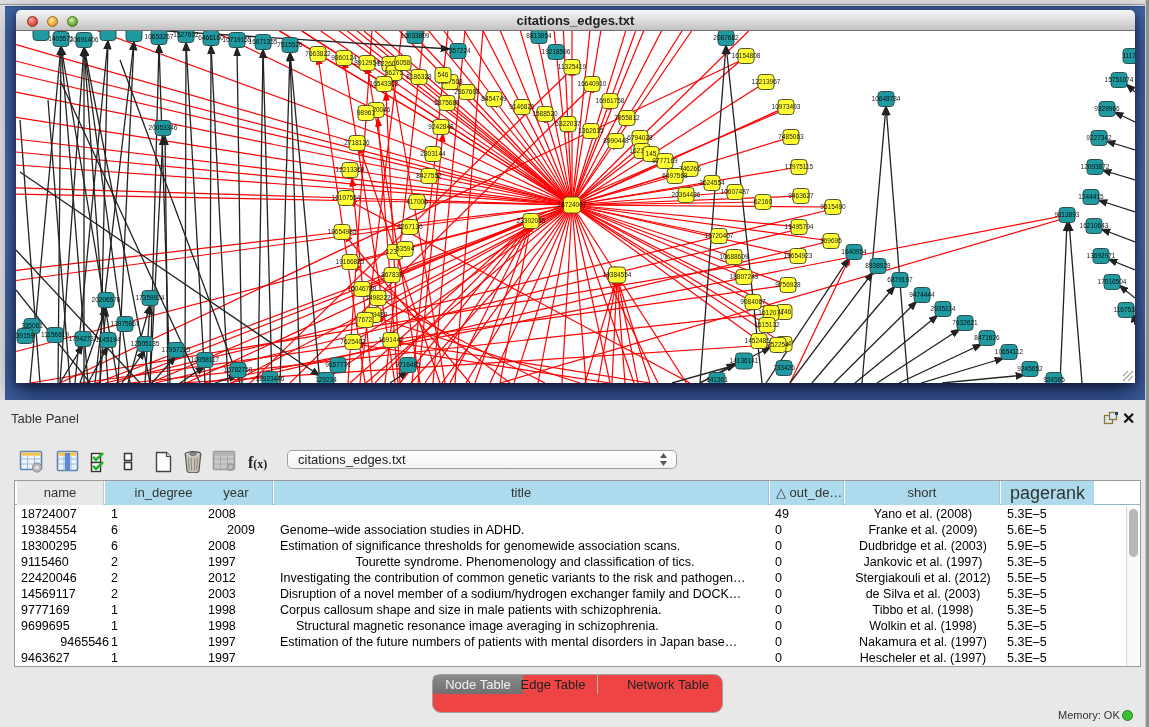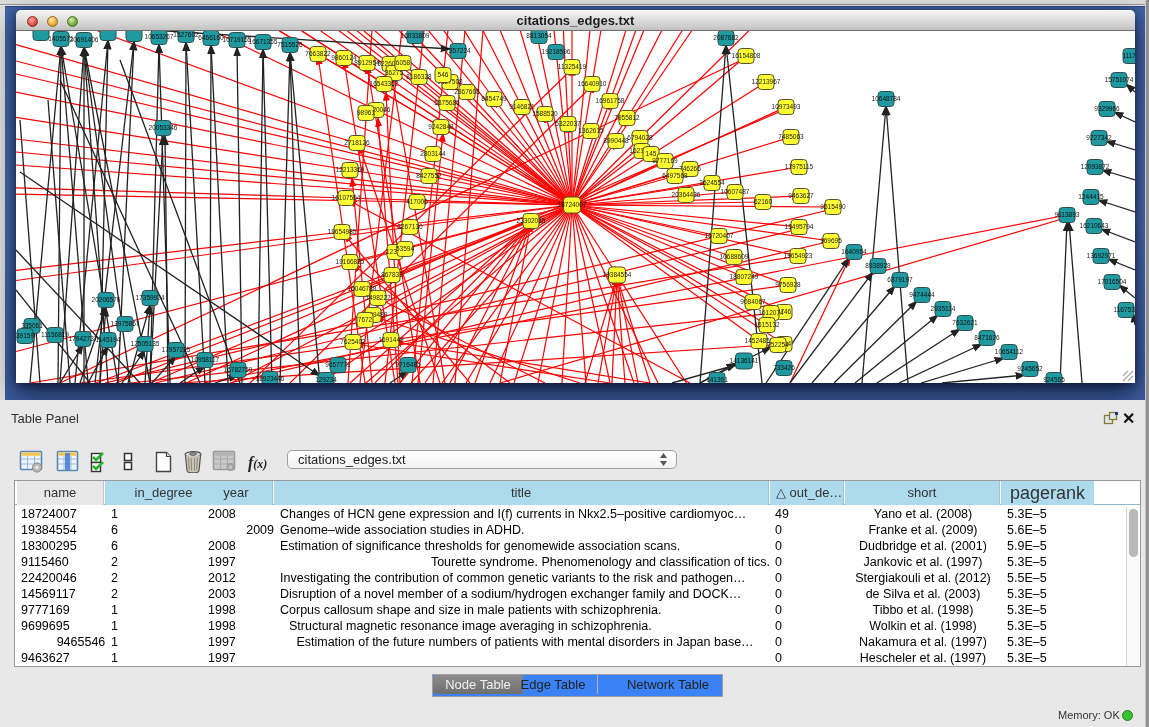--- a/index.html
+++ b/index.html
@@ -608,21 +608,21 @@
         <rect x="2.5" y="2.5" width="19" height="3.2" fill="#b3b3b3"></rect>
         <g stroke="#a8a8a8" stroke-width="1">
           <line x1="2" y1="9" x2="22" y2="9"></line>
           <line x1="2" y1="14" x2="22" y2="14"></line>
           <line x1="8.5" y1="6" x2="8.5" y2="19"></line>
           <line x1="15.5" y1="6" x2="15.5" y2="19"></line>
         </g>
         <circle cx="18.5" cy="17" r="4" fill="#9f9f9f"></circle>
         <path d="M16.8,15.3 l3.4,3.4 M20.2,15.3 l-3.4,3.4" stroke="#c9c9c9" stroke-width="1.3"></path>
       </svg></div>
- <div style="position:absolute;left:248px;top:54px;font-family:'Liberation Serif',serif;font-style:italic;font-weight:bold;font-size:16px;color:#222">f<span style="font-size:12px">(x)</span></div>
+ <div style="position:absolute;left:248px;top:54px;font-family:'Liberation Serif',serif;font-weight:bold;font-size:16px;color:#222">f<span style="font-size:12px">(x)</span></div>
  <div style="position:absolute;left:287px;top:50px;width:390px;height:19px;background:linear-gradient(180deg,#ffffff,#f2f2f2);border:1px solid #a0a0a0;border-radius:5px;font-size:13px;color:#222;line-height:17px;padding-left:10px">citations_edges.txt
    <svg width="9" height="15" style="position:absolute;right:8px;top:1px">
         <path d="M4.5,1 L8,6 L1,6 z" fill="#555"></path>
         <path d="M4.5,14 L1,9 L8,9 z" fill="#555"></path>
       </svg>
  </div>
 
  <div style="position:absolute;left:14px;top:80px;width:1127px;height:187px;background:#fff;border:1px solid #9a9a9a">
    <div style="position:absolute;left:0;top:0;width:1125px;height:24px;border-bottom:1px solid #8fb6cc">
         <div style="position:absolute;left:2px;top:0;width:87px;height:24px;line-height:24px;background:#e8e8e8;border-right:1px solid #c6c6c6;text-align:center;font-size:13px;color:#333">name</div>
@@ -631,48 +631,47 @@
         <div style="position:absolute;left:259px;top:0;width:495px;height:24px;line-height:24px;background:#aedaed;border-right:1px solid #9fc3d8;text-align:center;font-size:13px;color:#333">title</div>
         <div style="position:absolute;left:755px;top:0;width:74px;height:24px;line-height:24px;background:#aedaed;border-right:1px solid #9fc3d8;padding-left:6px;text-align:left;font-size:13px;color:#333">△ out_de…</div>
         <div style="position:absolute;left:830px;top:0;width:155px;height:24px;line-height:24px;background:#aedaed;border-right:1px solid #9fc3d8;text-align:center;font-size:13px;color:#333">short</div>
         <div style="position:absolute;left:986px;top:0;width:93px;height:24px;line-height:24px;background:#aedaed;text-align:center;font-size:18px;color:#333">pagerank</div>
       </div>
    <div style="position:absolute;left:0;top:26px;width:1108px;font-size:12.5px;color:#000">
         <div style="position:relative;height:16px">
           <div style="position:absolute;left:2px;width:88px;padding-left:4px;text-align:left;white-space:nowrap;overflow:hidden">18724007</div>
           <div style="position:absolute;left:90px;width:95px;padding-left:6px;text-align:left;white-space:nowrap;overflow:hidden">1</div>
           <div style="position:absolute;left:185px;width:74px;padding-left:8px;text-align:left;white-space:nowrap;overflow:hidden">2008</div>
-          <div style="position:absolute;left:259px;width:496px;padding-left:6px;text-align:left;white-space:nowrap;overflow:hidden">Changes of HCN gene expression and I(f) currents in Nkx2.5–positive cardiomyoc…</div>
           <div style="position:absolute;left:755px;width:75px;padding-left:5px;text-align:left;white-space:nowrap;overflow:hidden">49</div>
           <div style="position:absolute;left:830px;width:156px;padding-left:0px;text-align:center;white-space:nowrap;overflow:hidden">Yano et al. (2008)</div>
           <div style="position:absolute;left:986px;width:93px;padding-left:6px;text-align:left;white-space:nowrap;overflow:hidden">5.3E–5</div>
         </div>
         <div style="position:relative;height:16px">
           <div style="position:absolute;left:2px;width:88px;padding-left:4px;text-align:left;white-space:nowrap;overflow:hidden">19384554</div>
           <div style="position:absolute;left:90px;width:95px;padding-left:6px;text-align:left;white-space:nowrap;overflow:hidden">6</div>
-          <div style="position:absolute;left:185px;width:74px;padding-left:8px;text-align:right;white-space:nowrap;overflow:hidden">2009</div>
+          <div style="position:absolute;left:185px;width:74px;padding-left:8px;text-align:center;white-space:nowrap;overflow:hidden">2009</div>
           <div style="position:absolute;left:259px;width:496px;padding-left:6px;text-align:left;white-space:nowrap;overflow:hidden">Genome–wide association studies in ADHD.</div>
           <div style="position:absolute;left:755px;width:75px;padding-left:5px;text-align:left;white-space:nowrap;overflow:hidden">0</div>
           <div style="position:absolute;left:830px;width:156px;padding-left:0px;text-align:center;white-space:nowrap;overflow:hidden">Franke et al. (2009)</div>
           <div style="position:absolute;left:986px;width:93px;padding-left:6px;text-align:left;white-space:nowrap;overflow:hidden">5.6E–5</div>
         </div>
         <div style="position:relative;height:16px">
           <div style="position:absolute;left:2px;width:88px;padding-left:4px;text-align:left;white-space:nowrap;overflow:hidden">18300295</div>
           <div style="position:absolute;left:90px;width:95px;padding-left:6px;text-align:left;white-space:nowrap;overflow:hidden">6</div>
           <div style="position:absolute;left:185px;width:74px;padding-left:8px;text-align:left;white-space:nowrap;overflow:hidden">2008</div>
           <div style="position:absolute;left:259px;width:496px;padding-left:6px;text-align:left;white-space:nowrap;overflow:hidden">Estimation of significance thresholds for genomewide association scans.</div>
           <div style="position:absolute;left:755px;width:75px;padding-left:5px;text-align:left;white-space:nowrap;overflow:hidden">0</div>
-          <div style="position:absolute;left:830px;width:156px;padding-left:0px;text-align:center;white-space:nowrap;overflow:hidden">Dudbridge et al. (2001)</div>
+          <div style="position:absolute;left:830px;width:156px;padding-left:0px;text-align:center;white-space:nowrap;overflow:hidden">Dudbridge et al. (2003)</div>
           <div style="position:absolute;left:986px;width:93px;padding-left:6px;text-align:left;white-space:nowrap;overflow:hidden">5.9E–5</div>
         </div>
         <div style="position:relative;height:16px">
           <div style="position:absolute;left:2px;width:88px;padding-left:4px;text-align:left;white-space:nowrap;overflow:hidden">9115460</div>
           <div style="position:absolute;left:90px;width:95px;padding-left:6px;text-align:left;white-space:nowrap;overflow:hidden">2</div>
           <div style="position:absolute;left:185px;width:74px;padding-left:8px;text-align:left;white-space:nowrap;overflow:hidden">1997</div>
-          <div style="position:absolute;left:259px;width:496px;padding-left:6px;text-align:right;white-space:nowrap;overflow:hidden">Tourette syndrome. Phenomenology and classification of tics.</div>
+          <div style="position:absolute;left:259px;width:496px;padding-left:6px;text-align:center;white-space:nowrap;overflow:hidden">Tourette syndrome. Phenomenology and classification of tics.</div>
           <div style="position:absolute;left:755px;width:75px;padding-left:5px;text-align:left;white-space:nowrap;overflow:hidden">0</div>
           <div style="position:absolute;left:830px;width:156px;padding-left:0px;text-align:center;white-space:nowrap;overflow:hidden">Jankovic et al. (1997)</div>
           <div style="position:absolute;left:986px;width:93px;padding-left:6px;text-align:left;white-space:nowrap;overflow:hidden">5.3E–5</div>
         </div>
         <div style="position:relative;height:16px">
           <div style="position:absolute;left:2px;width:88px;padding-left:4px;text-align:left;white-space:nowrap;overflow:hidden">22420046</div>
           <div style="position:absolute;left:90px;width:95px;padding-left:6px;text-align:left;white-space:nowrap;overflow:hidden">2</div>
           <div style="position:absolute;left:185px;width:74px;padding-left:8px;text-align:left;white-space:nowrap;overflow:hidden">2012</div>
           <div style="position:absolute;left:259px;width:496px;padding-left:6px;text-align:left;white-space:nowrap;overflow:hidden">Investigating the contribution of common genetic variants to the risk and pathogen…</div>
           <div style="position:absolute;left:755px;width:75px;padding-left:5px;text-align:left;white-space:nowrap;overflow:hidden">0</div>
@@ -694,47 +693,47 @@
           <div style="position:absolute;left:185px;width:74px;padding-left:8px;text-align:left;white-space:nowrap;overflow:hidden">1998</div>
           <div style="position:absolute;left:259px;width:496px;padding-left:6px;text-align:left;white-space:nowrap;overflow:hidden">Corpus callosum shape and size in male patients with schizophrenia.</div>
           <div style="position:absolute;left:755px;width:75px;padding-left:5px;text-align:left;white-space:nowrap;overflow:hidden">0</div>
           <div style="position:absolute;left:830px;width:156px;padding-left:0px;text-align:center;white-space:nowrap;overflow:hidden">Tibbo et al. (1998)</div>
           <div style="position:absolute;left:986px;width:93px;padding-left:6px;text-align:left;white-space:nowrap;overflow:hidden">5.3E–5</div>
         </div>
         <div style="position:relative;height:16px">
           <div style="position:absolute;left:2px;width:88px;padding-left:4px;text-align:left;white-space:nowrap;overflow:hidden">9699695</div>
           <div style="position:absolute;left:90px;width:95px;padding-left:6px;text-align:left;white-space:nowrap;overflow:hidden">1</div>
           <div style="position:absolute;left:185px;width:74px;padding-left:8px;text-align:left;white-space:nowrap;overflow:hidden">1998</div>
-          <div style="position:absolute;left:268px;width:496px;padding-left:6px;text-align:left;white-space:nowrap;overflow:hidden">Structural magnetic resonance image averaging in schizophrenia.</div>
+          <div style="position:absolute;left:275px;width:496px;padding-left:6px;text-align:left;white-space:nowrap;overflow:hidden">Structural magnetic resonance image averaging in schizophrenia.</div>
           <div style="position:absolute;left:755px;width:75px;padding-left:5px;text-align:left;white-space:nowrap;overflow:hidden">0</div>
           <div style="position:absolute;left:830px;width:156px;padding-left:0px;text-align:center;white-space:nowrap;overflow:hidden">Wolkin et al. (1998)</div>
           <div style="position:absolute;left:986px;width:93px;padding-left:6px;text-align:left;white-space:nowrap;overflow:hidden">5.3E–5</div>
         </div>
         <div style="position:relative;height:16px">
-          <div style="position:absolute;left:20px;width:88px;padding-left:4px;text-align:center;white-space:nowrap;overflow:hidden">9465546</div>
+          <div style="position:absolute;left:6px;width:88px;padding-left:4px;text-align:right;white-space:nowrap;overflow:hidden">9465546</div>
           <div style="position:absolute;left:90px;width:95px;padding-left:6px;text-align:left;white-space:nowrap;overflow:hidden">1</div>
           <div style="position:absolute;left:185px;width:74px;padding-left:8px;text-align:left;white-space:nowrap;overflow:hidden">1997</div>
-          <div style="position:absolute;left:259px;width:496px;padding-left:6px;text-align:center;white-space:nowrap;overflow:hidden">Estimation of the future numbers of patients with mental disorders in Japan base…</div>
+          <div style="position:absolute;left:259px;width:496px;padding-left:6px;text-align:left;white-space:nowrap;overflow:hidden">Estimation of the future numbers of patients with mental disorders in Japan base…</div>
           <div style="position:absolute;left:755px;width:75px;padding-left:5px;text-align:left;white-space:nowrap;overflow:hidden">0</div>
           <div style="position:absolute;left:830px;width:156px;padding-left:0px;text-align:center;white-space:nowrap;overflow:hidden">Nakamura et al. (1997)</div>
           <div style="position:absolute;left:986px;width:93px;padding-left:6px;text-align:left;white-space:nowrap;overflow:hidden">5.3E–5</div>
         </div>
         <div style="position:relative;height:16px">
           <div style="position:absolute;left:2px;width:88px;padding-left:4px;text-align:left;white-space:nowrap;overflow:hidden">9463627</div>
           <div style="position:absolute;left:90px;width:95px;padding-left:6px;text-align:left;white-space:nowrap;overflow:hidden">1</div>
           <div style="position:absolute;left:185px;width:74px;padding-left:8px;text-align:left;white-space:nowrap;overflow:hidden">1997</div>
           <div style="position:absolute;left:755px;width:75px;padding-left:5px;text-align:left;white-space:nowrap;overflow:hidden">0</div>
           <div style="position:absolute;left:830px;width:156px;padding-left:0px;text-align:center;white-space:nowrap;overflow:hidden">Hescheler et al. (1997)</div>
           <div style="position:absolute;left:986px;width:93px;padding-left:6px;text-align:left;white-space:nowrap;overflow:hidden">5.3E–5</div>
         </div>
       </div>
    <div style="position:absolute;right:1px;top:26px;width:13px;height:159px;background:#fafafa;border-left:1px solid #d5d5d5">
      <div style="position:absolute;left:1.5px;top:2px;width:9px;height:48px;background:#b8b8b8;border-radius:5px"></div>
    </div>
  </div>
 
- <div style="position:absolute;left:432px;top:274px;width:291px;height:23px;border:1px solid #9f9f9f;border-radius:0;background:#3b82f6;font-size:13px;line-height:19px;text-align:center">
+ <div style="position:absolute;left:432px;top:274px;width:291px;height:39px;border:1px solid #9f9f9f;border-radius:9px;background:#ef4444;font-size:13px;line-height:19px;text-align:center">
    <div style="position:absolute;left:0;top:0;width:90px;height:19px;background:linear-gradient(180deg,#8c8c8c,#6f6f6f);border-radius:4px 0 0 4px;color:#f2f2f2">Node Table</div>
    <div style="position:absolute;left:76px;top:0;width:89px;height:19px;border-right:1px solid #b5b5b5;color:#222">Edge Table</div>
    <div style="position:absolute;left:180px;top:0;width:110px;height:19px;color:#222">Network Table</div>
  </div>
  <div style="position:absolute;left:1058px;top:309px;font-size:11px;color:#333">Memory: OK</div>
  <div style="position:absolute;left:1122px;top:310px;width:11px;height:11px;border-radius:50%;background:#35c42f;border:1.5px solid #2b7a29"></div>
 </div>
 </body></html>

